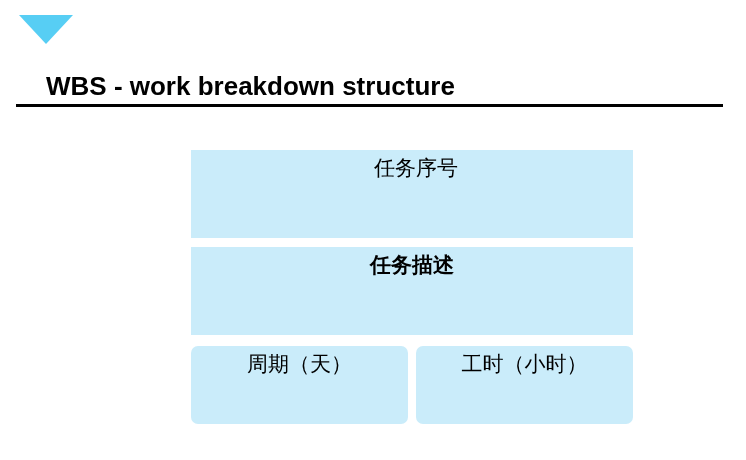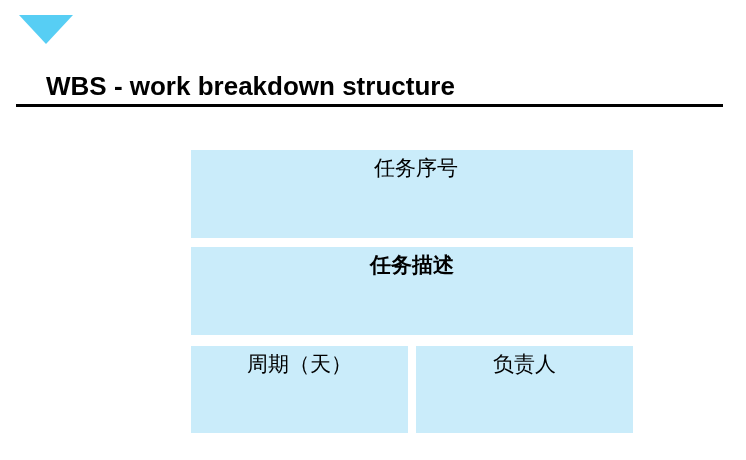--- a/index.html
+++ b/index.html
@@ -76,21 +76,22 @@
     margin-bottom: 11px;
     font-weight: bold;
   }
   .bottom-row {
     display: flex;
     gap: 8px;
     width: 442px;
   }
   .bottom-row .cell {
     flex: 1 1 0;
-    height: 87px;
+    height: 78px;
+    border-radius: 7px;
   }
 </style>
 </head>
 <body>
 
 <div class="slide">
 
   <div class="triangle">
     <svg width="54" height="29" viewBox="0 0 54 29" xmlns="http://www.w3.org/2000/svg">
       <polygon points="0,0 54,0 27,29"></polygon>
@@ -109,19 +110,19 @@
 
     <div class="box row-box second">
       <span>任务描述</span>
     </div>
 
     <div class="bottom-row">
       <div class="box cell">
         <span>周期（天）</span>
       </div>
       <div class="box cell">
-        <span>负责人</span>
+        <span>工时（小时）</span>
       </div>
     </div>
 
   </div>
 
 </div>
 
 </body></html>

